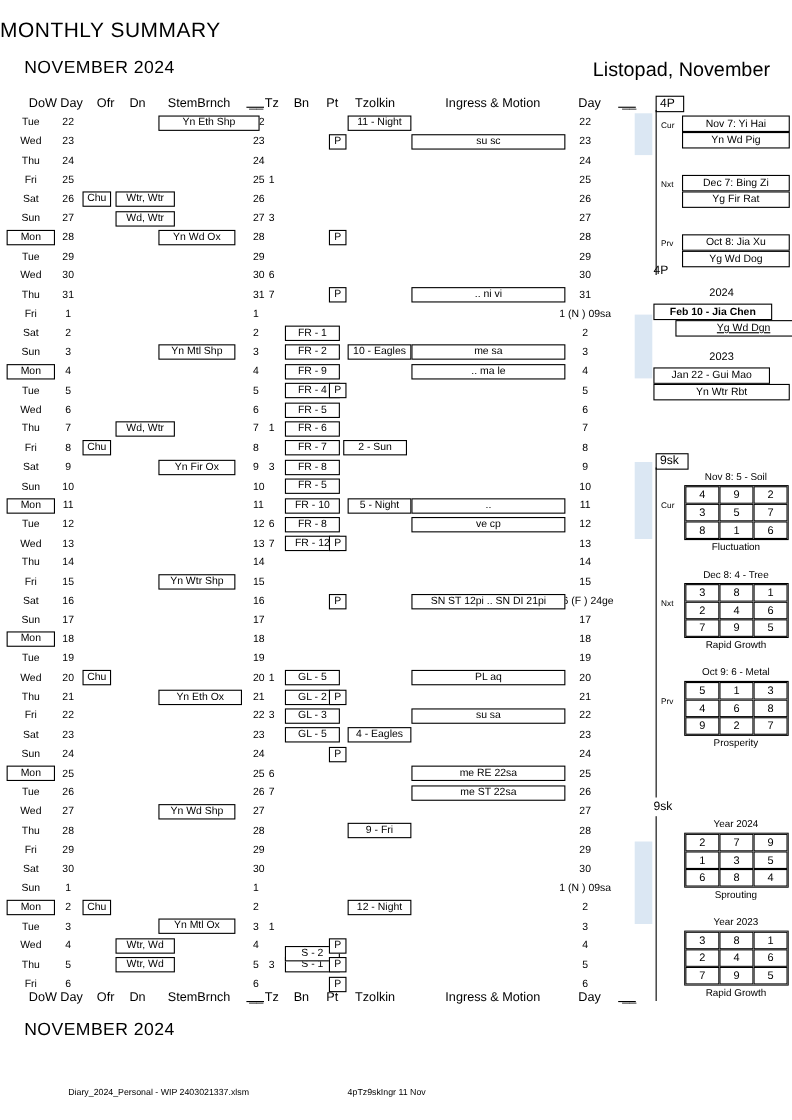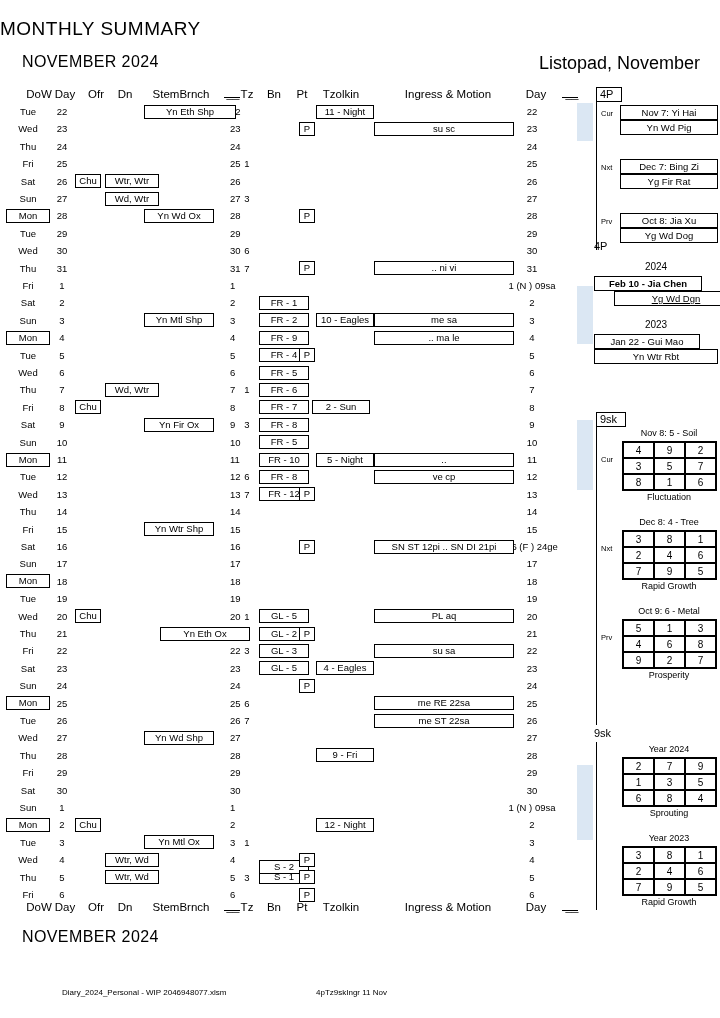--- a/index.html
+++ b/index.html
@@ -290,21 +290,21 @@
     <div class="abs bx" style="left:105px;top:174.1px;width:54px;">Wtr, Wtr</div>
     <div class="abs bx" style="left:105px;top:191.5px;width:54px;">Wd, Wtr</div>
     <div class="abs bx" style="left:105px;top:382.9px;width:54px;">Wd, Wtr</div>
     <div class="abs bx" style="left:105px;top:852.6999999999999px;width:54px;">Wtr, Wd</div>
     <div class="abs bx" style="left:105px;top:870.0999999999999px;width:54px;">Wtr, Wd</div>
     <div class="abs bx" style="left:144px;top:104.5px;width:92px;">Yn Eth Shp</div>
     <div class="abs bx" style="left:144px;top:208.89999999999998px;width:70px;">Yn Wd Ox</div>
     <div class="abs bx" style="left:144px;top:313.29999999999995px;width:70px;">Yn Mtl Shp</div>
     <div class="abs bx" style="left:144px;top:417.7px;width:70px;">Yn Fir Ox</div>
     <div class="abs bx" style="left:144px;top:522.0999999999999px;width:70px;">Yn Wtr Shp</div>
-    <div class="abs bx" style="left:160px;top:626.5px;width:90px;">Yn Eth Ox</div>
+    <div class="abs bx" style="left:144px;top:626.5px;width:76px;">Yn Eth Ox</div>
     <div class="abs bx" style="left:144px;top:730.9px;width:70px;">Yn Wd Shp</div>
     <div class="abs bx" style="left:144px;top:835.3px;width:70px;">Yn Mtl Ox</div>
     <div class="abs bx" style="left:259px;top:295.9px;width:50px;">FR - 1</div>
     <div class="abs bx" style="left:259px;top:313.29999999999995px;width:50px;">FR - 2</div>
     <div class="abs bx" style="left:259px;top:330.7px;width:50px;">FR - 9</div>
     <div class="abs bx" style="left:259px;top:348.09999999999997px;width:50px;">FR - 4</div>
     <div class="abs bx" style="left:259px;top:365.5px;width:50px;">FR - 5</div>
     <div class="abs bx" style="left:259px;top:382.9px;width:50px;">FR - 6</div>
     <div class="abs bx" style="left:259px;top:400.29999999999995px;width:50px;">FR - 7</div>
     <div class="abs bx" style="left:259px;top:417.7px;width:50px;">FR - 8</div>
@@ -443,14 +443,14 @@
       <div class="mgcell">2</div>
       <div class="mgcell">4</div>
       <div class="mgcell">6</div>
       <div class="mgcell">7</div>
       <div class="mgcell">9</div>
       <div class="mgcell">5</div>
     </div>
     <div class="abs pcap" style="left:604px;top:897px;width:130px;">Rapid Growth</div>
   </div>
 
-<div class="abs foot" style="left:62px;top:988px;">Diary_2024_Personal - WIP 2046948077.xlsm</div>
+<div class="abs foot" style="left:62px;top:988px;">Diary_2024_Personal - WIP 2403021337.xlsm</div>
 <div class="abs foot" style="left:316px;top:988px;">4pTz9skIngr 11 Nov</div>
 
 </body></html>

